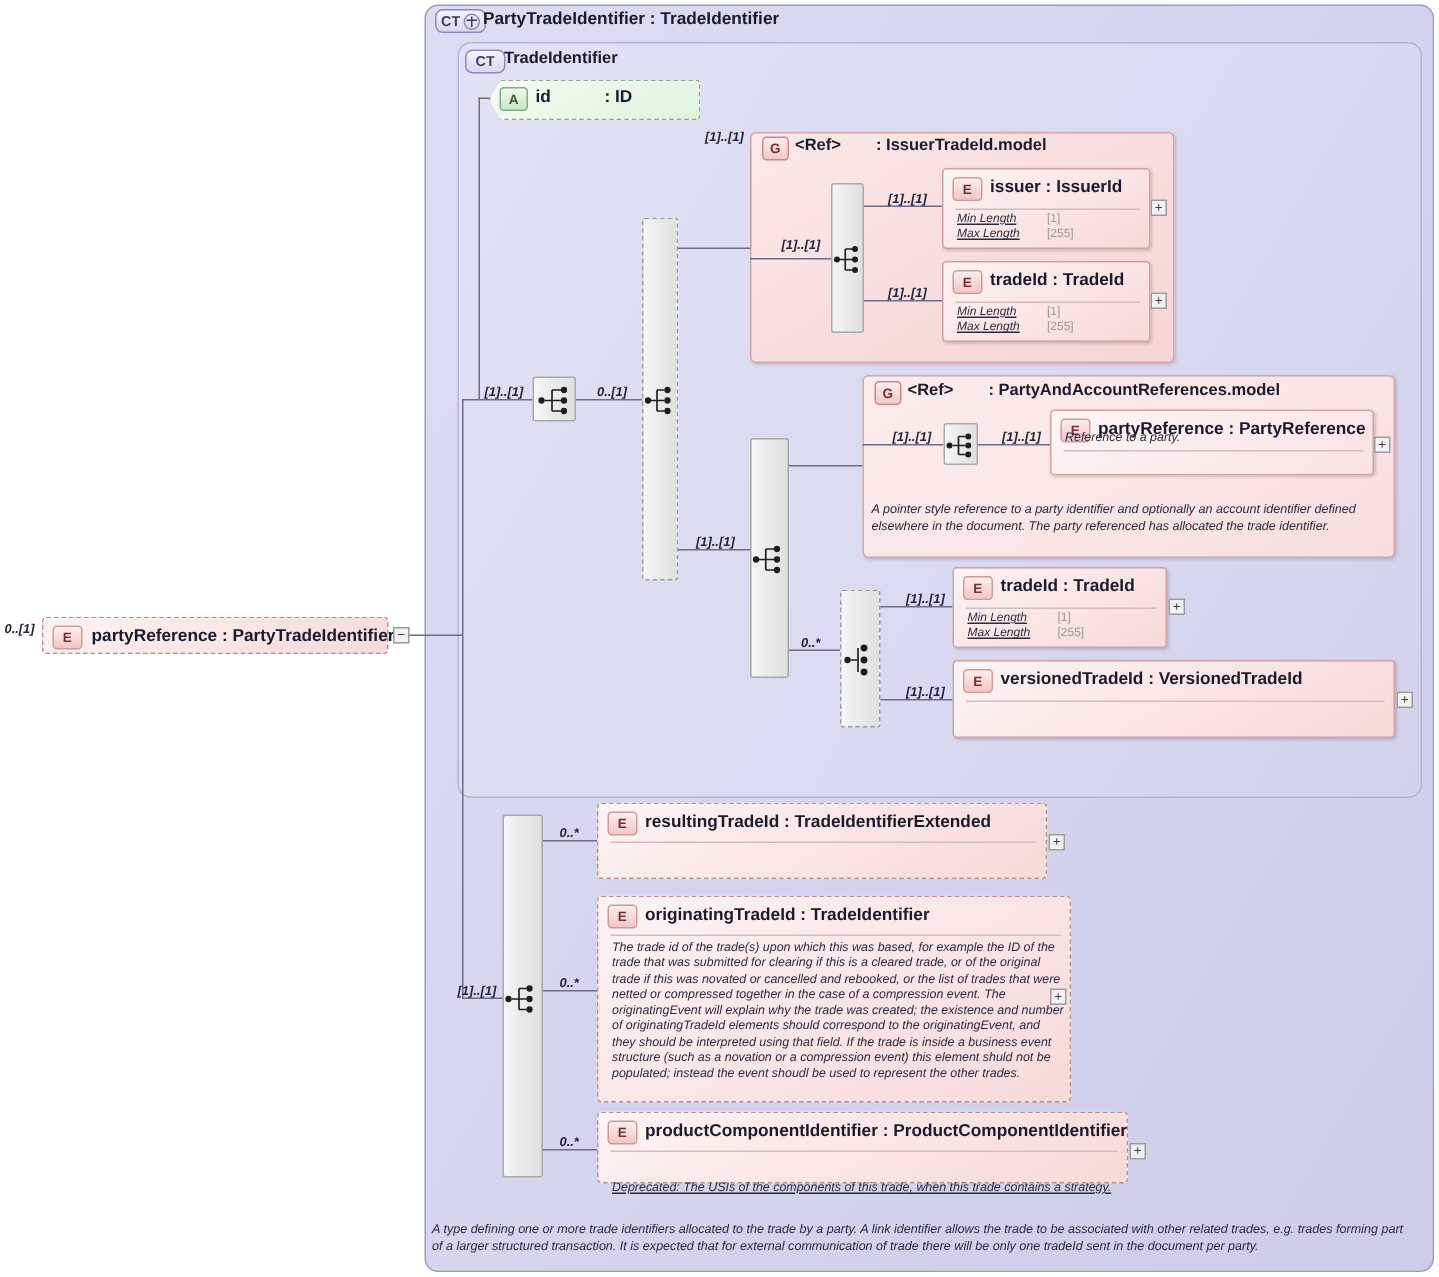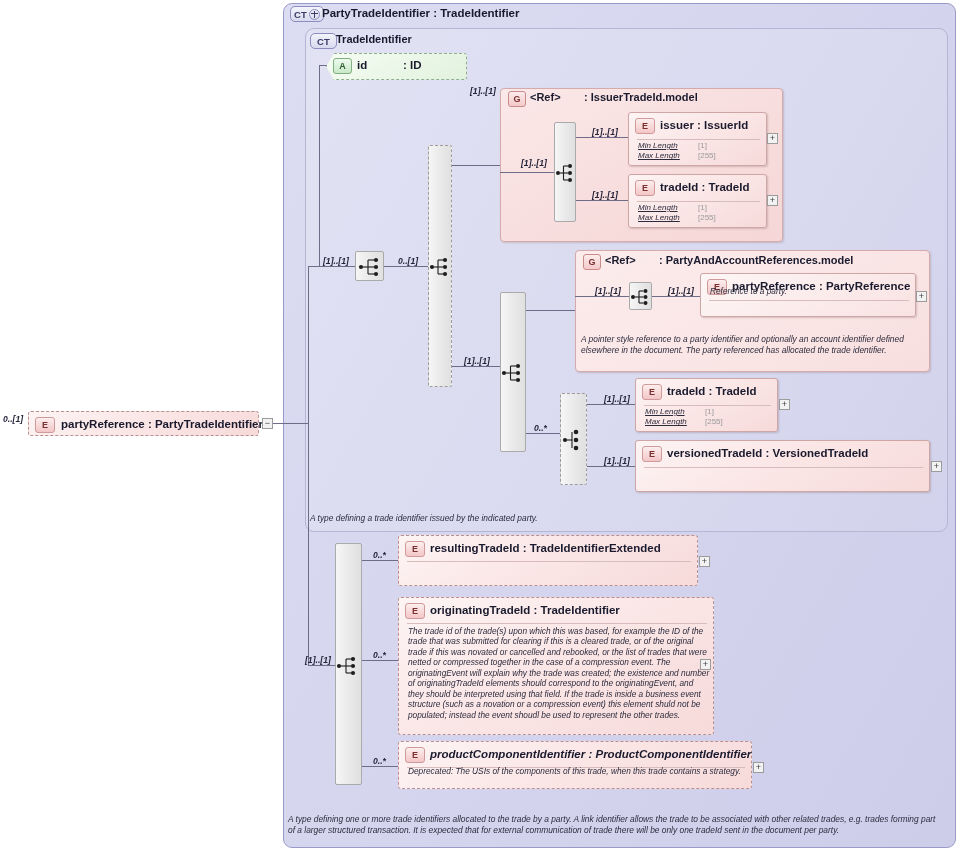--- a/index.html
+++ b/index.html
@@ -343,21 +343,20 @@
 
   <div class="ebox" style="left:635px;top:440px;width:295px;height:52px;">
     <div class="chip e" style="left:6px;top:5px;">
       <span>E</span>
     </div>
     <div class="label" style="left:31px;top:6px;">versionedTradeId : VersionedTradeId</div>
     <div class="rule" style="left:8px;top:26px;width:279px;"></div>
   </div>
   <div class="tog" style="left:931px;top:461px;">+</div>
 
-  <div class="typeann" style="left:310px;top:513px;width:620px;">A type defining a trade identifier issued by the indicated party.</div>
 
   <div class="card" style="left:305px;top:655px;">[1]..[1]</div>
   <div class="pillar" style="left:335px;top:543px;width:27px;height:242px;">
     <svg width="27" height="242" viewBox="0 0 27 242">
       <circle cx="3" cy="122" r="2.1" fill="#1d1d1d"></circle>
       <line x1="5" y1="122" x2="10" y2="122" stroke="#1d1d1d" stroke-width="1.1"></line>
       <line x1="10" y1="115" x2="10" y2="129" stroke="#1d1d1d" stroke-width="1.1"></line>
       <line x1="10" y1="115" x2="15" y2="115" stroke="#1d1d1d" stroke-width="1.1"></line>
       <line x1="10" y1="122" x2="15" y2="122" stroke="#1d1d1d" stroke-width="1.1"></line>
       <line x1="10" y1="129" x2="15" y2="129" stroke="#1d1d1d" stroke-width="1.1"></line>
@@ -389,21 +388,21 @@
     <div class="label" style="left:31px;top:6px;">originatingTradeId : TradeIdentifier</div>
     <div class="rule" style="left:8px;top:25px;width:300px;"></div>
     <div class="ann" style="left:9px;top:28px;width:302px;line-height:1.26;">The trade id of the trade(s) upon which this was based, for example the ID of the trade that was submitted for clearing if this is a cleared trade, or of the original trade if this was novated or cancelled and rebooked, or the list of trades that were netted or compressed together in the case of a compression event. The originatingEvent will explain why the trade was created; the existence and number of originatingTradeId elements should correspond to the originatingEvent, and they should be interpreted using that field. If the trade is inside a business event structure (such as a novation or a compression event) this element shuld not be populated; instead the event shoudl be used to represent the other trades.</div>
   </div>
   <div class="tog" style="left:700px;top:659px;">+</div>
 
   <div class="ebox dashed" style="left:398px;top:741px;width:354px;height:48px;">
     <div class="chip e" style="left:6px;top:5px;">
       <span>E</span>
     </div>
-    <div class="label" style="left:31px;top:6px;font-style:italic;">productComponentIdentifier : ProductComponentIdentifier</div>
+    <div class="label" style="left:31px;top:6px;">productComponentIdentifier : ProductComponentIdentifier</div>
     <div class="rule" style="left:8px;top:25px;width:338px;"></div>
-    <div class="ann" style="left:9px;top:24px;width:340px;">Deprecated: The USIs of the components of this trade, when this trade contains a strategy.</div>
+    <div class="ann" style="left:9px;top:44px;width:340px;text-decoration:underline;">Deprecated: The USIs of the components of this trade, when this trade contains a strategy.</div>
   </div>
   <div class="tog" style="left:753px;top:762px;">+</div>
 
   <div class="typeann" style="left:288px;top:814px;width:650px;">A type defining one or more trade identifiers allocated to the trade by a party. A link identifier allows the trade to be associated with other related trades, e.g. trades forming part of a larger structured transaction. It is expected that for external communication of trade there will be only one tradeId sent in the document per party.</div>
 
 </div>
 
 </body></html>

